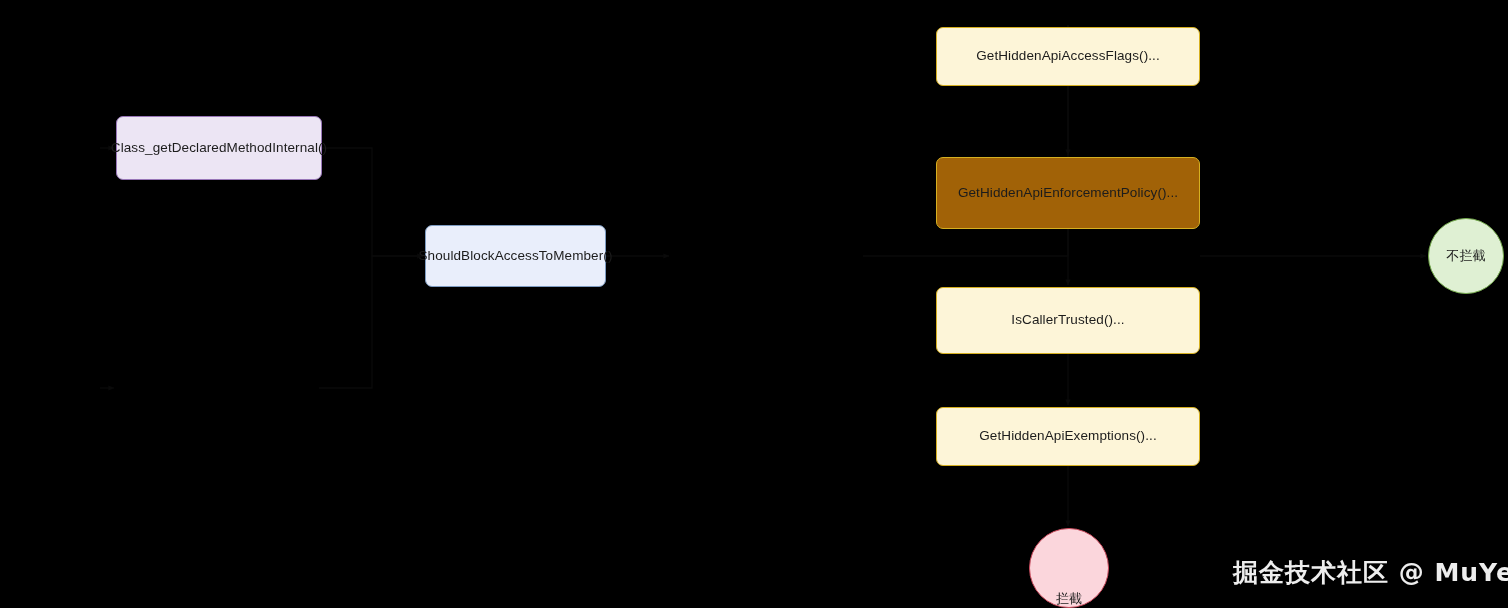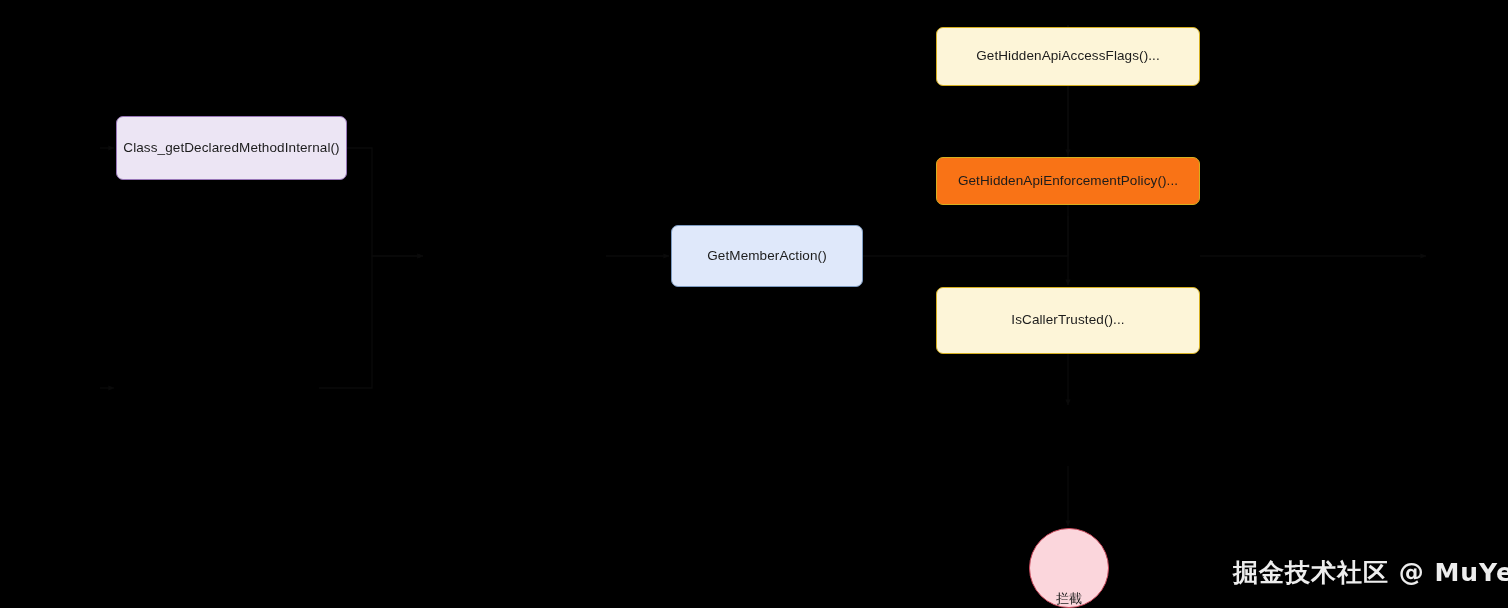--- a/index.html
+++ b/index.html
@@ -89,32 +89,38 @@
       <polyline points="100,388 114,388" fill="none" stroke="#0a0a0a" stroke-width="1.3" marker-end="url(#arrowhead)"></polyline>
       <polyline points="319,388 372,388 372,256 423,256" fill="none" stroke="#0a0a0a" stroke-width="1.3" marker-end="url(#arrowhead)"></polyline>
       <polyline points="606,256 669,256" fill="none" stroke="#0a0a0a" stroke-width="1.3" marker-end="url(#arrowhead)"></polyline>
       <polyline points="863,256 1068,256 1068,25" fill="none" stroke="#0a0a0a" stroke-width="1.3" marker-end="url(#arrowhead)"></polyline>
       <polyline points="1068,86 1068,155" fill="none" stroke="#0a0a0a" stroke-width="1.3" marker-end="url(#arrowhead)"></polyline>
       <polyline points="1068,216 1068,285" fill="none" stroke="#0a0a0a" stroke-width="1.3" marker-end="url(#arrowhead)"></polyline>
       <polyline points="1068,346 1068,405" fill="none" stroke="#0a0a0a" stroke-width="1.3" marker-end="url(#arrowhead)"></polyline>
       <polyline points="1068,466 1068,526" fill="none" stroke="#0a0a0a" stroke-width="1.3" marker-end="url(#arrowhead)"></polyline>
       <polyline points="1200,256 1426,256" fill="none" stroke="#0a0a0a" stroke-width="1.3" marker-end="url(#arrowhead)"></polyline>
     </svg>
-<div class="node" style="left: 116px; top: 116px; width: 231px; height: 64px; background: rgb(236, 229, 244); border-color: rgb(152, 118, 184); color: rgb(28, 28, 28);">
+<div class="node" style="left: 116px; top: 116px; width: 206px; height: 64px; background: rgb(236, 229, 244); border-color: rgb(152, 118, 184); color: rgb(28, 28, 28);">
       <span class="node-label">Class_getDeclaredMethodInternal()</span>
     </div>
-    <div class="node" style="left: 671px; top: 225px; width: 192px; height: 62px; background: rgb(223, 232, 250); border-color: rgb(125, 155, 193); color: rgb(28, 28, 28);">
-      <span class="node-label">GetMemberAction()</span>
+    <div class="node" style="left: 425px; top: 225px; width: 181px; height: 62px; background: rgb(233, 238, 251); border-color: rgb(125, 155, 193); color: rgb(28, 28, 28);">
+      <span class="node-label">ShouldBlockAccessToMember()</span>
     </div>
     <div class="node" style="left: 936px; top: 27px; width: 264px; height: 59px; background: rgb(253, 245, 216); border-color: rgb(214, 176, 32); color: rgb(28, 28, 28);">
       <span class="node-label">GetHiddenApiAccessFlags()...</span>
     </div>
-    <div class="node" style="left: 936px; top: 157px; width: 264px; height: 48px; background: #f97316; border-color: rgb(214, 176, 32); color: rgb(28, 28, 28);">
+    <div class="node" style="left: 936px; top: 157px; width: 264px; height: 72px; background: #a16207; border-color: rgb(214, 176, 32); color: rgb(28, 28, 28);">
       <span class="node-label">GetHiddenApiEnforcementPolicy()...</span>
     </div>
     <div class="node" style="left: 936px; top: 287px; width: 264px; height: 67px; background: rgb(253, 245, 216); border-color: rgb(214, 176, 32); color: rgb(28, 28, 28);">
       <span class="node-label">IsCallerTrusted()...</span>
+    </div>
+    <div class="node" style="left: 936px; top: 407px; width: 264px; height: 59px; background: rgb(253, 245, 216); border-color: rgb(214, 176, 32); color: rgb(28, 28, 28);">
+      <span class="node-label">GetHiddenApiExemptions()...</span>
+    </div>
+    <div class="node circle" style="left: 1428px; top: 218px; width: 76px; height: 76px; background: rgb(223, 240, 211); border-color: rgb(114, 168, 74); color: rgb(28, 28, 28);">
+      <span class="node-label">不拦截</span>
     </div>
     <div class="node circle" style="left: 1029px; top: 528px; width: 80px; height: 80px; background: rgb(251, 214, 220); border-color: rgb(204, 75, 94); color: rgb(28, 28, 28); align-items: flex-end;">
       <span class="node-label">拦截</span>
     </div>
     <div class="watermark" style="left: 1233px; top: 556px; color: rgb(255, 255, 255);">掘金技术社区 @ MuYe</div>
   </div>
 
 </body></html>

